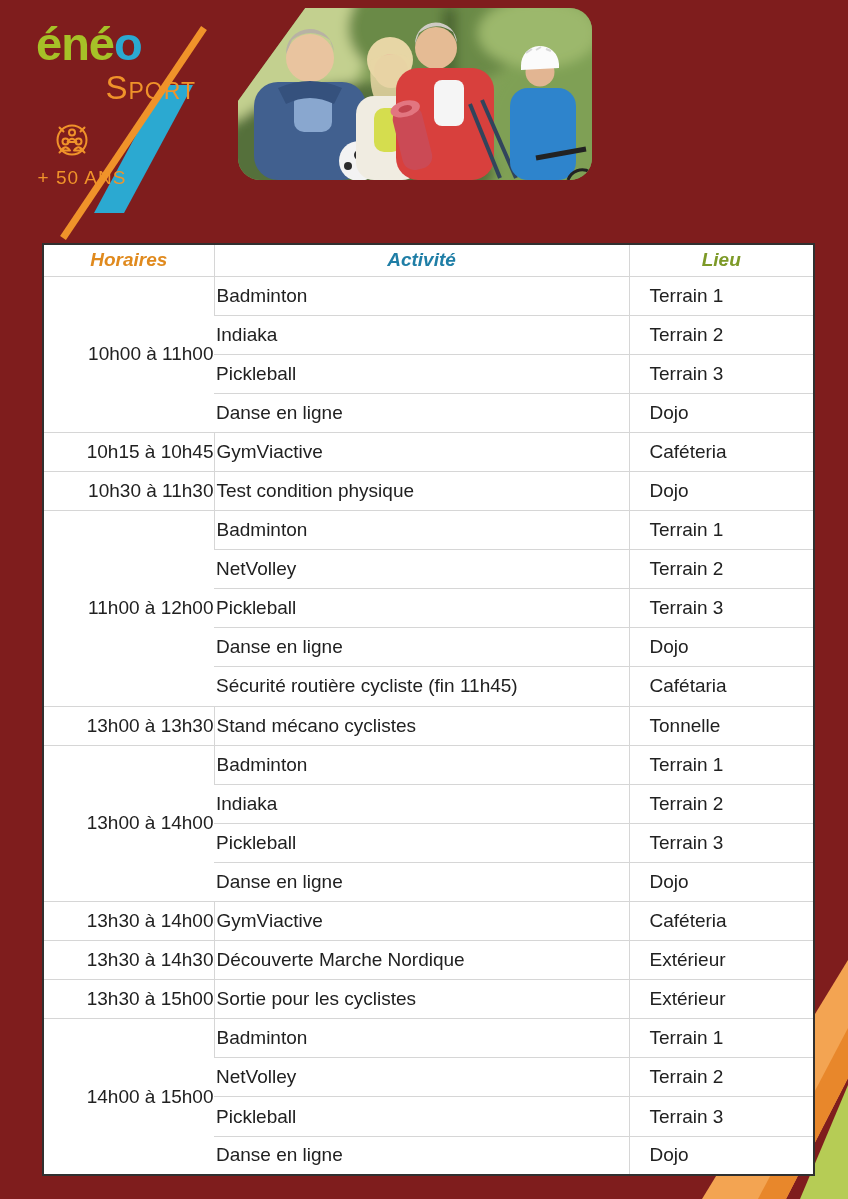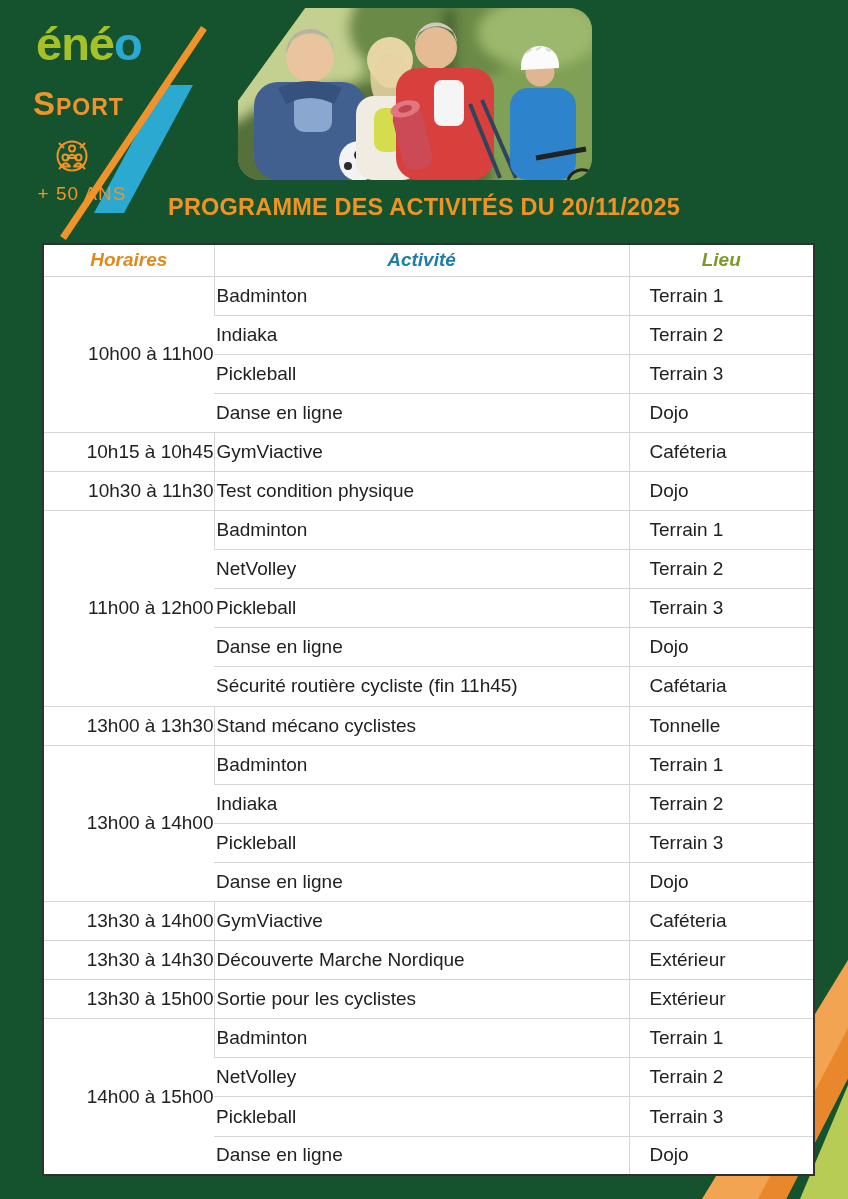--- a/index.html
+++ b/index.html
@@ -3,21 +3,21 @@
 <meta charset="utf-8">
 <style>
   * { margin: 0; padding: 0; box-sizing: border-box; }
   html, body { background: #ffffff; }
   body { font-family: "Liberation Sans", "DejaVu Sans", sans-serif; }
 
   .page {
     position: relative;
     width: 848px;
     height: 1199px;
-    background: #14532d;
+    background: #7f1d1d;
     overflow: hidden;
     margin: 0 auto;
   }
 
   
   .decor-top-left {
     position: absolute; left: 0; top: 0;
     width: 240px; height: 250px;
     z-index: 1; pointer-events: none;
   }
@@ -30,23 +30,24 @@
   
   .logo { position: absolute; left: 26px; top: 22px; width: 170px; z-index: 2; }
   .brand {
     font-size: 47px; font-weight: bold; letter-spacing: -1px;
     line-height: 0.95; padding-left: 10px;
   }
   .brand .b1 { color: var(--brand-green, #a6c127); }
   .brand .b2 { color: var(--brand-blue, #2ba9d1); }
   .sport {
     color: var(--brand-orange, #f0932a);
-    font-size: 33px; font-weight: bold; letter-spacing: 1px;
-    line-height: 1.0; padding-left: 7px; margin-top: 20px;
+    font-size: 33px; font-weight: normal; letter-spacing: 1px;
+    line-height: 1.0; padding-left: 7px; margin-top: 4px;
     font-variant: small-caps;
+    text-align: right;
   }
   .agesvg { display: block; margin: 12px 0 0 22px; }
   .age {
     color: var(--brand-orange, #f0932a);
     font-size: 19px; font-weight: 500; letter-spacing: 1px;
     margin-top: 3px; padding-left: 2px; width: 110px; text-align: center;
   }
 
   
   .photo {
@@ -208,21 +209,20 @@
           <path d="M283 58 A19 19 0 0 1 321 56 L321 60 L283 62 Z" fill="#fbfbfb"></path>
           <path d="M288 45 L294 41 M298 42 L303 39 M308 41 L313 43" stroke="#d8d8d8" stroke-width="2" fill="none"></path>
           <rect x="272" y="80" width="66" height="92" rx="18" fill="#2e84cc"></rect>
           <line x1="298" y1="150" x2="348" y2="141" stroke="#222222" stroke-width="5"></line>
           <path d="M330 172 A15 15 0 0 1 352 164" stroke="#222222" stroke-width="3" fill="none"></path>
         </g>
       </svg>
     </div>
   </div>
 
-  <div class="title">PROGRAMME DES ACTIVITÉS DU 20/11/2025</div>
 
   <table class="schedule">
     <colgroup>
       <col class="c-time">
         <col class="c-act">
         <col class="c-lieu">
     </colgroup>
     <thead>
       <tr>
         <th class="h-time">Horaires</th>

